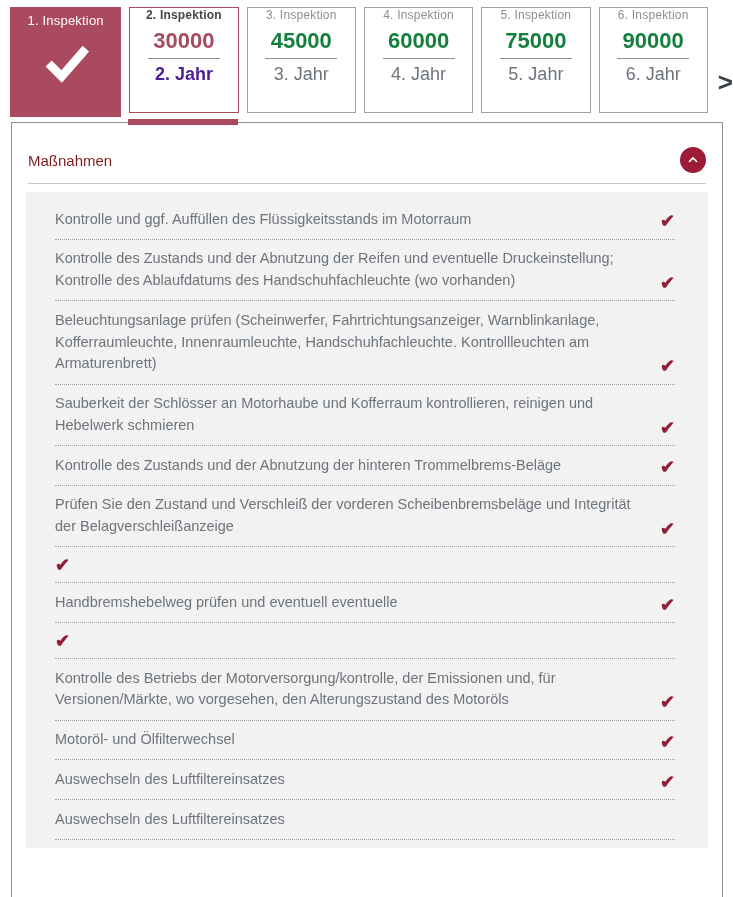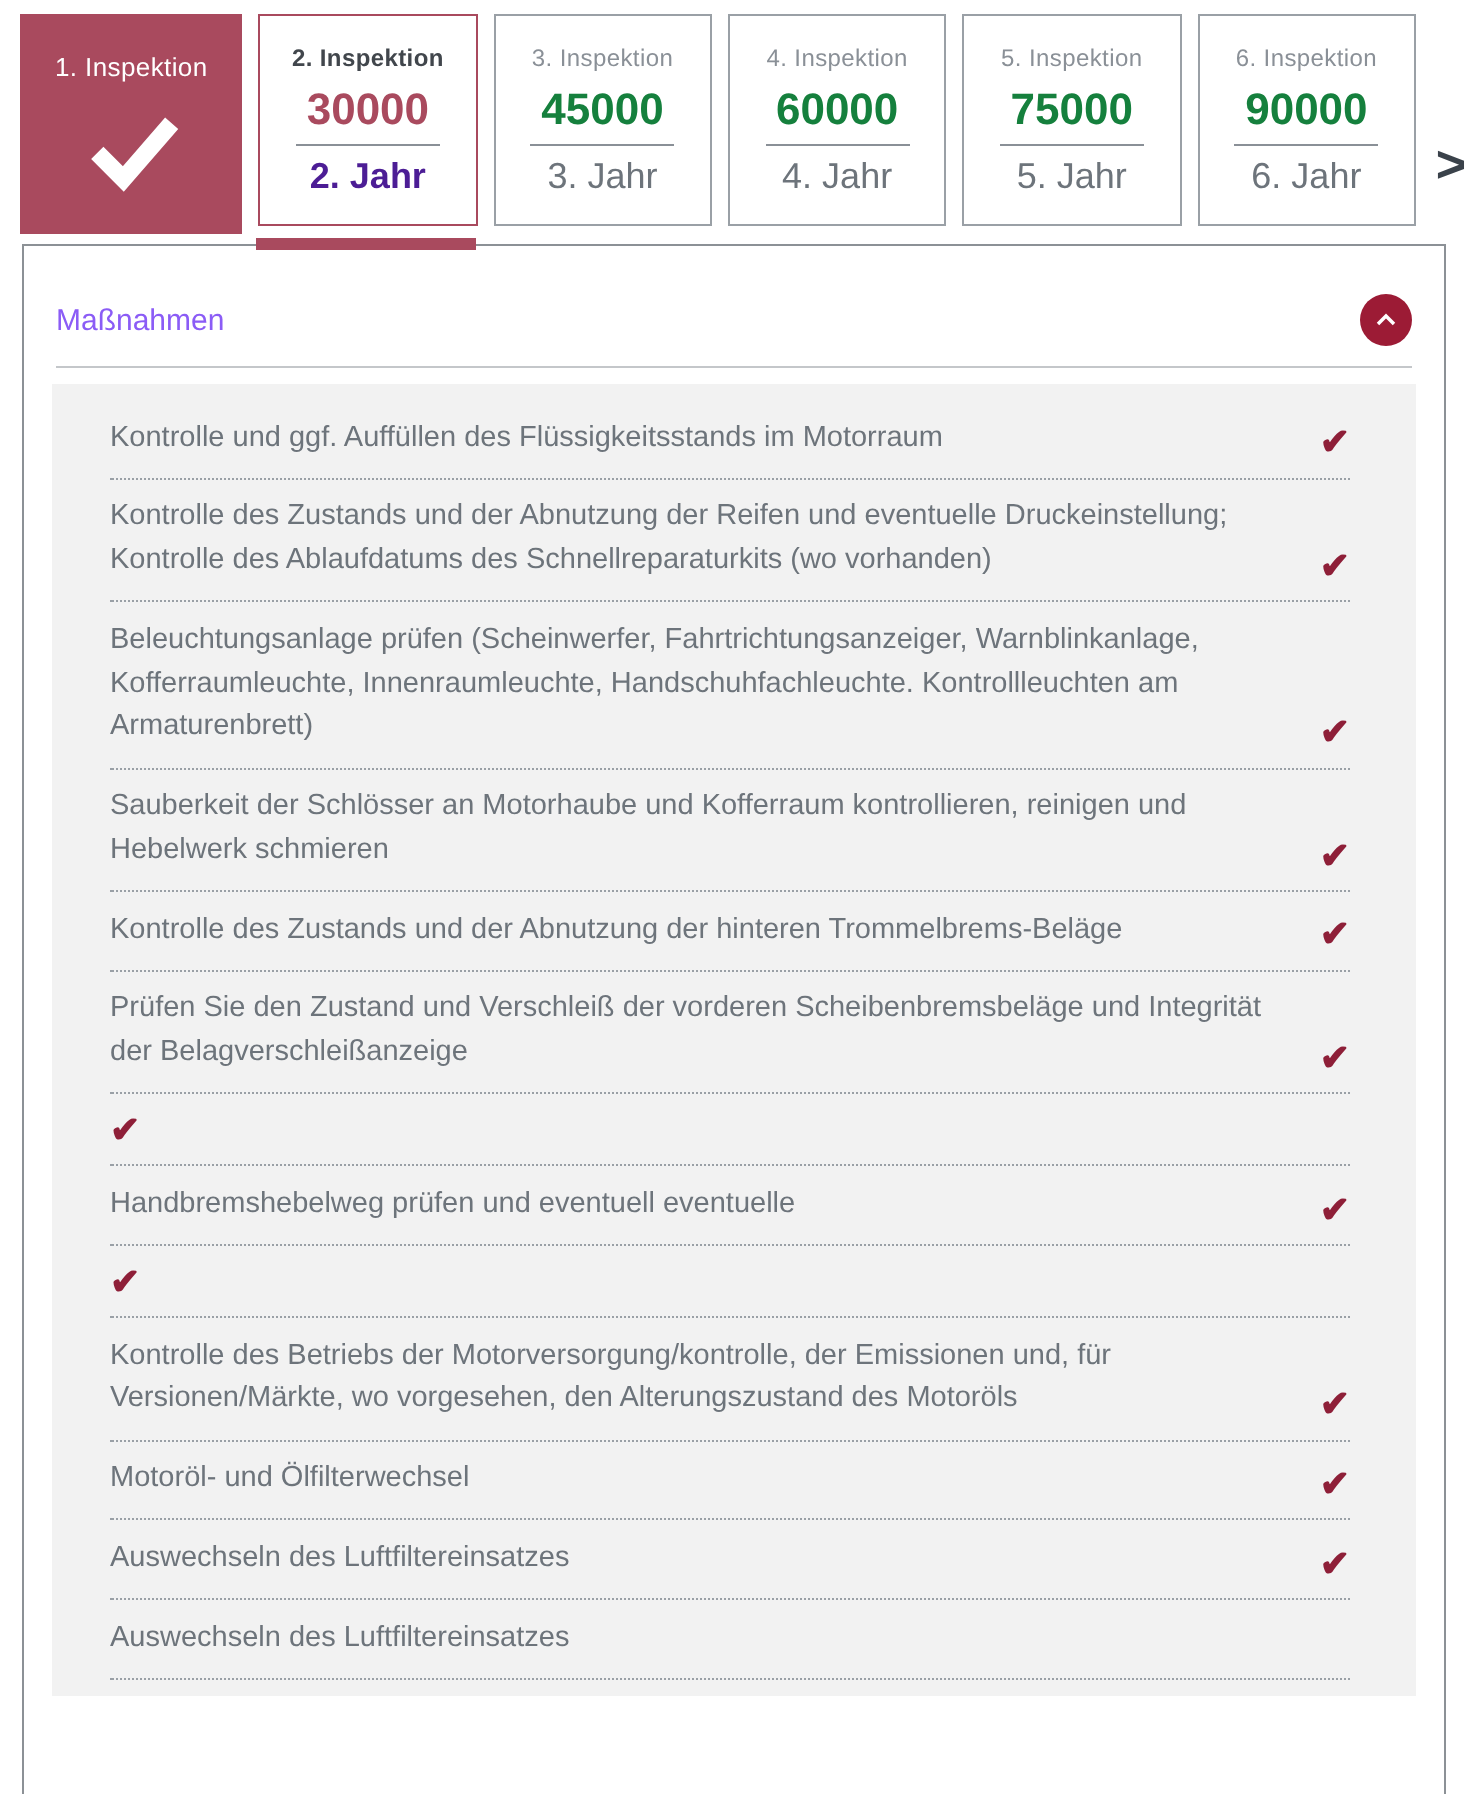--- a/index.html
+++ b/index.html
@@ -4,21 +4,21 @@
 <style>
   * { margin:0; padding:0; box-sizing:border-box; }
   html,body { width:733px; height:897px; background:#fff; overflow:hidden;
               font-family:"Liberation Sans", sans-serif; }
 
   
   .tabs-row { position:relative; height:122px; }
   .tabs { display:flex; align-items:flex-start; padding:7px 0 0 10px; }
   .tab { width:110px; height:106px; margin-right:8px; background:#fff;
          border:1px solid #9aa0a6; display:flex; flex-direction:column;
-         align-items:center; justify-content:center; text-align:center;
+         align-items:center; text-align:center;
          cursor:pointer; }
   .tab.completed { background:#a94a5e; border:none; height:110px; width:112px; }
   .tab.active { border-color:#a94a5e; }
   .tab-label { font-size:12px; color:#8a9097; letter-spacing:.2px; }
   .tab.completed .tab-label { color:#fff; font-size:13px; margin-top:6px; }
   .tab.active .tab-label { color:#41464c; font-weight:700; }
   .big-check { margin-top:2px; line-height:0; }
   .tab-km { display:block; font-size:22px; font-weight:700; color:#15803d;
             padding:2px 4px 4px; margin-top:4px; border-bottom:1px solid #8a9097;
             min-width:72px; }
@@ -31,21 +31,21 @@
                       height:6px; background:#a94a5e; z-index:2; }
 
   
   .panel { margin-left:11px; width:712px; height:775px;
            border:1px solid #8c9196; border-bottom:none; background:#fff; }
   .panel-heading { margin:20px 16px 0; font-size:15px; font-weight:700;
                    color:#3a3f45; letter-spacing:.2px; }
   .panel-heading .hl { color:#9c1b35; margin-left:4px; }
   .section-bar { display:flex; align-items:center; justify-content:space-between;
                  margin:24px 16px 0; }
-  .section-title { font-size:15px; color:#8b5cf6; }
+  .section-title { font-size:15px; color:#7f1d1d; }
   .collapse-btn { width:26px; height:26px; border-radius:50%; background:#9c1b35;
                   border:none; display:flex; align-items:center; justify-content:center;
                   cursor:pointer; line-height:0; }
   .section-divider { border:none; border-top:1px solid #c4c7ca; margin:10px 16px 0; }
 
   .measures { margin:8px 14px 0; background:#f2f2f2; padding:8px 33px 8px 29px; }
   .measure-row { display:flex; align-items:flex-end; justify-content:space-between;
                  gap:24px; padding:8.5px 0; border-bottom:1px dotted #9aa0a6; }
   .measure-text { flex:1; font-size:14.5px; line-height:1.5; color:#6d747b; }
   .measure-check { color:#8e1f38; font-size:18px; font-weight:700; line-height:1;
@@ -116,21 +116,21 @@
   <hr class="section-divider">
 
   <div class="measures">
 
       <div class="measure-row">
         <span class="measure-text">Kontrolle und ggf. Auffüllen des Flüssigkeitsstands im Motorraum</span>
         <span class="measure-check">✔</span>
       </div>
 
       <div class="measure-row">
-        <span class="measure-text">Kontrolle des Zustands und der Abnutzung der Reifen und eventuelle Druckeinstellung; Kontrolle des Ablaufdatums des Schnellreparaturkits (wo vorhanden)</span>
+        <span class="measure-text">Kontrolle des Zustands und der Abnutzung der Reifen und eventuelle Druckeinstellung; Kontrolle des Ablaufdatums des Handschuhfachleuchte (wo vorhanden)</span>
         <span class="measure-check">✔</span>
       </div>
 
       <div class="measure-row">
         <span class="measure-text">Beleuchtungsanlage prüfen (Scheinwerfer, Fahrtrichtungsanzeiger, Warnblinkanlage, Kofferraumleuchte, Innenraumleuchte, Handschuhfachleuchte. Kontrollleuchten am Armaturenbrett)</span>
         <span class="measure-check">✔</span>
       </div>
 
       <div class="measure-row">
         <span class="measure-text">Sauberkeit der Schlösser an Motorhaube und Kofferraum kontrollieren, reinigen und Hebelwerk schmieren</span>

